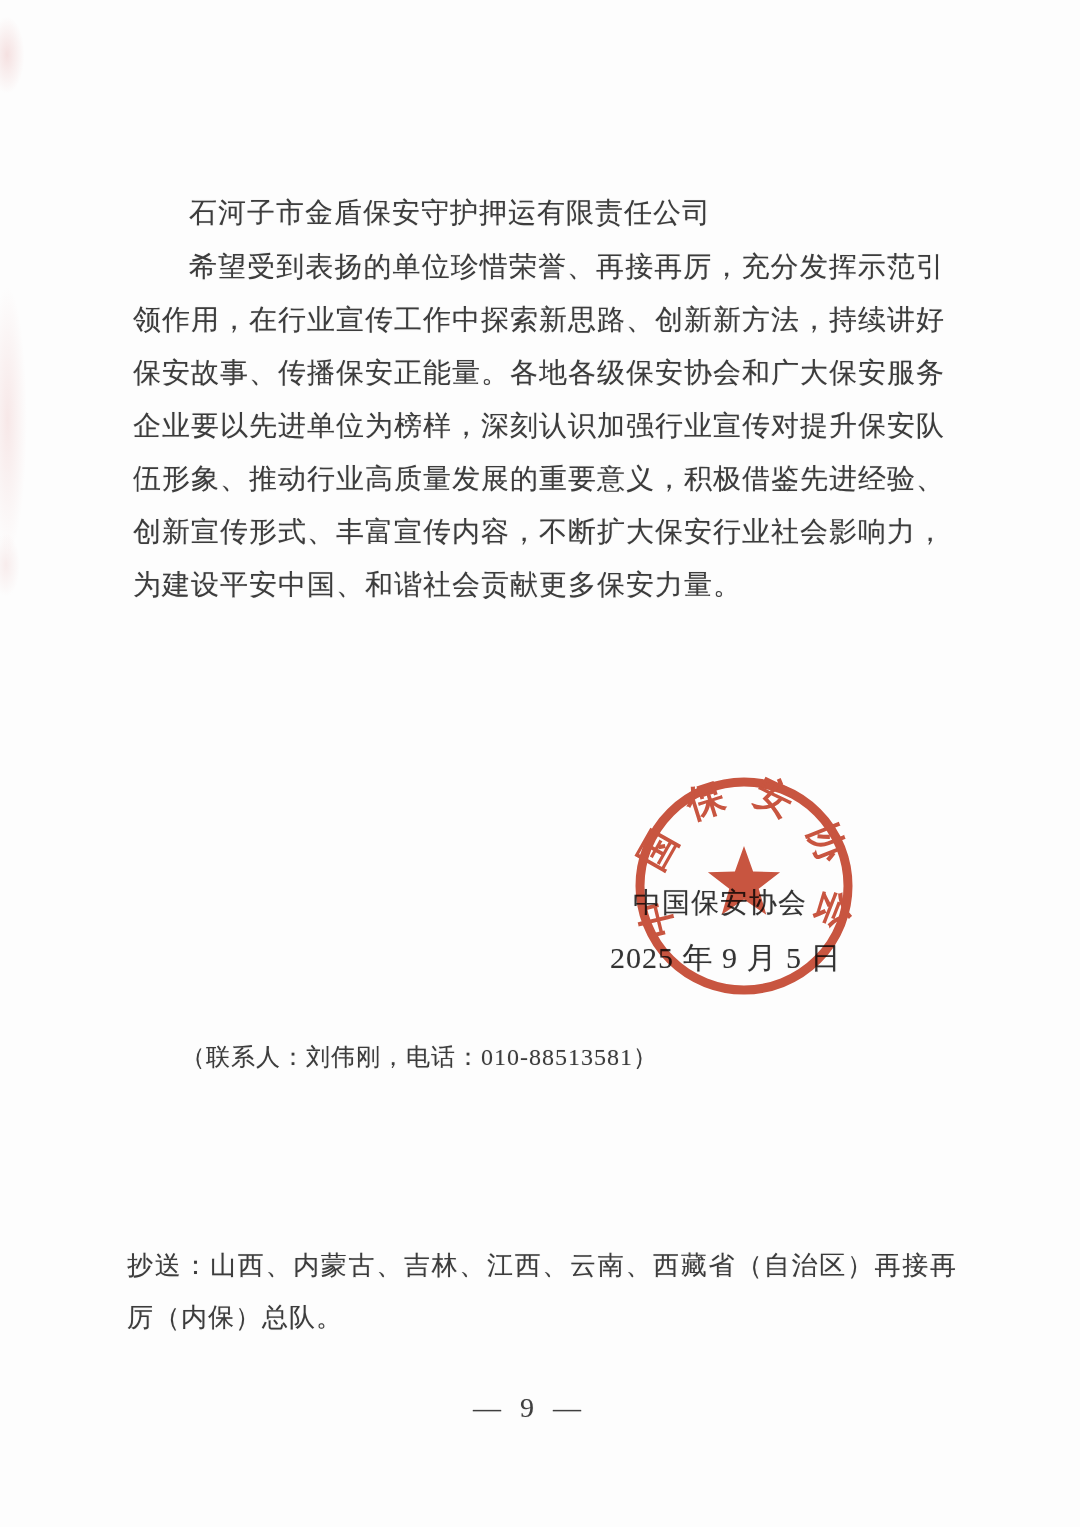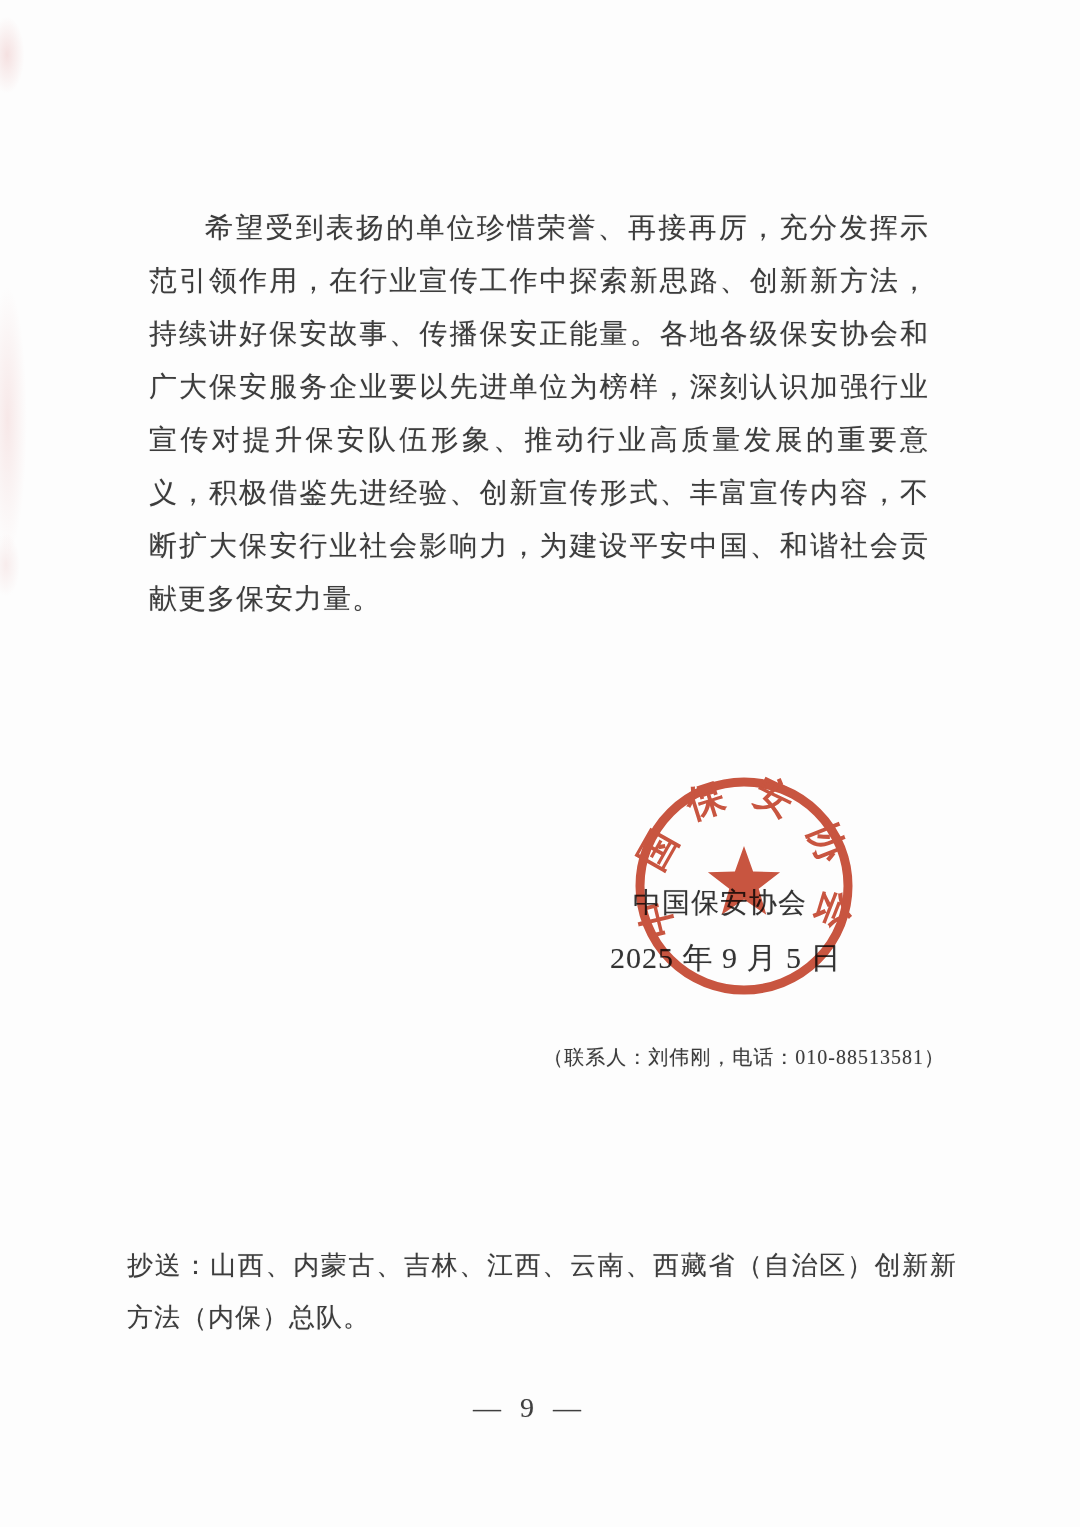--- a/index.html
+++ b/index.html
@@ -42,21 +42,21 @@
     font-size: 28px;
     letter-spacing: 1px;
     text-shadow: 0 0 1px rgba(85,85,85,0.35);
   }
   .recipient-line {
     line-height: 55px;
     text-indent: 2em;
     white-space: nowrap;
   }
   .body-paragraph {
-    margin: 16px;
+    margin: 0;
     line-height: 53px;
     text-indent: 2em;
     text-align: justify;
   }
 
   .sig-org {
     position: absolute;
     left: 633px;
     top: 884px;
     font-size: 28px;
@@ -88,27 +88,26 @@
     font-size: 38px;
     font-weight: 600;
     letter-spacing: 22px;
   }
 
   .contact-line {
     position: absolute;
     left: 133px;
     top: 1030px;
     width: 812px;
-    font-size: 20px;
+    font-size: 24px;
     letter-spacing: 1px;
     line-height: 55px;
     text-indent: 2em;
     white-space: nowrap;
     text-shadow: 0 0 1px rgba(85,85,85,0.35);
-    text-align: right;
   }
 
   .cc-block {
     position: absolute;
     left: 127px;
     top: 1240px;
     width: 830px;
     font-size: 26px;
     letter-spacing: 1px;
     line-height: 52px;
@@ -131,33 +130,34 @@
 </head>
 <body>
 
 <div class="page">
 
   <div class="smudge smudge-1"></div>
   <div class="smudge smudge-2"></div>
   <div class="smudge smudge-3"></div>
 
   <div class="doc-body">
+    <div class="recipient-line">石河子市金盾保安守护押运有限责任公司</div>
     <p class="body-paragraph">希望受到表扬的单位珍惜荣誉、再接再厉，充分发挥示范引领作用，在行业宣传工作中探索新思路、创新新方法，持续讲好保安故事、传播保安正能量。各地各级保安协会和广大保安服务企业要以先进单位为榜样，深刻认识加强行业宣传对提升保安队伍形象、推动行业高质量发展的重要意义，积极借鉴先进经验、创新宣传形式、丰富宣传内容，不断扩大保安行业社会影响力，为建设平安中国、和谐社会贡献更多保安力量。</p>
   </div>
 
   <div class="sig-org">中国保安协会</div>
 
   <div class="sig-date">2025 年 9 月 5 日</div>
 
   <svg class="seal" width="232" height="232" viewBox="0 0 232 232">
     <circle cx="116" cy="114" r="104" fill="none" stroke-width="9" stroke="#c6462f"></circle>
     <path id="sealArc" d="M 50.5 159.9 A 80 80 0 1 1 181.5 159.9" fill="none"></path>
     <text class="seal-ring-text" fill="#c6462f"><textPath href="#sealArc">中国保安协会</textPath></text>
     <polygon points="116,74 125.1,99.5 152.1,100.3 130.7,116.8 138.3,142.7 116,127.5 93.7,142.7 101.3,116.8 79.9,100.3 106.9,99.5" fill="#c6462f"></polygon>
   </svg>
 
   <div class="contact-line">（联系人：刘伟刚，电话：010-88513581）</div>
 
-  <div class="cc-block">抄送：山西、内蒙古、吉林、江西、云南、西藏省（自治区）创新新方法（内保）总队。</div>
+  <div class="cc-block">抄送：山西、内蒙古、吉林、江西、云南、西藏省（自治区）再接再厉（内保）总队。</div>
 
   <div class="page-number">— 9 —</div>
 
 </div>
 
 </body></html>

